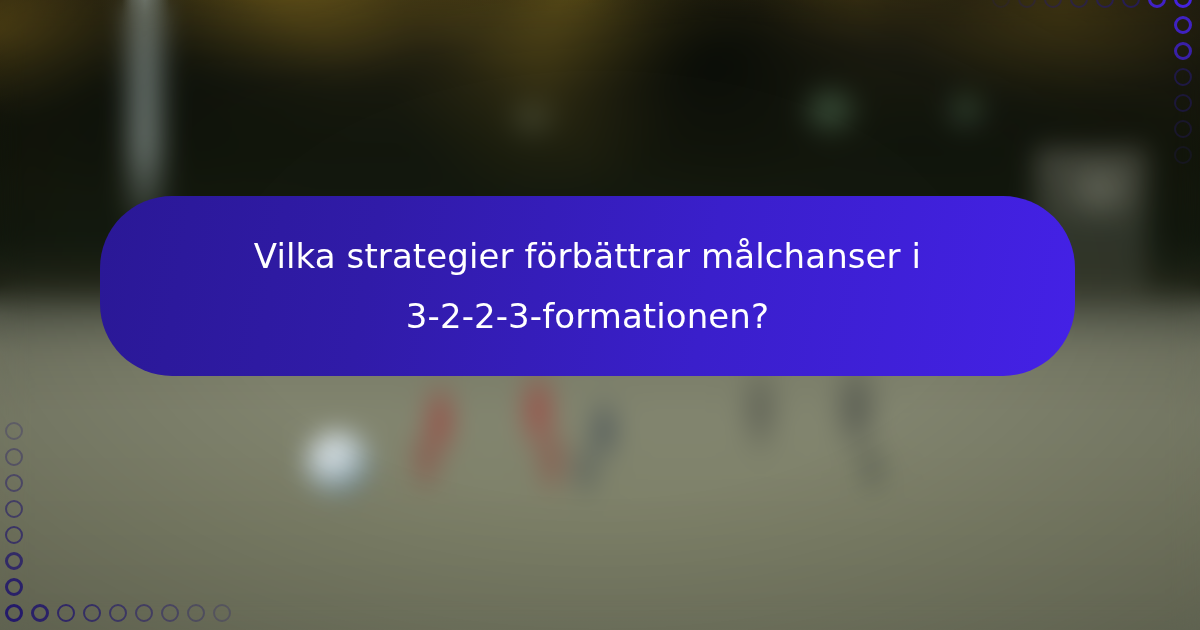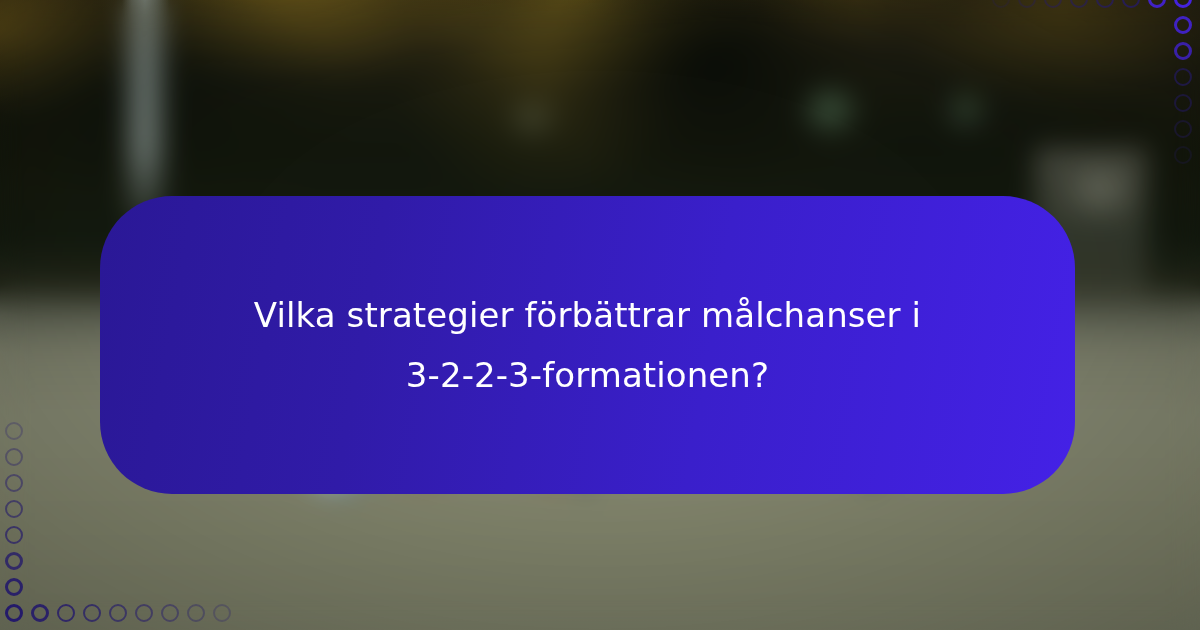--- a/index.html
+++ b/index.html
@@ -147,21 +147,21 @@
     border-radius: 50%;
     box-sizing: border-box;
   }
 
   
   .card {
     position: absolute;
     left: 100px;
     top: 196px;
     width: 975px;
-    height: 298px;
+    height: 180px;
     border-radius: 72px;
     display: flex;
     align-items: center;
     justify-content: center;
     padding: 0 58px;
     box-sizing: border-box;
     background: linear-gradient(100deg, #2a1896 0%, #301ba8 28%, #3a1fcb 62%, #4421e6 100%);
   }
   .card-title {
     margin: 0;

